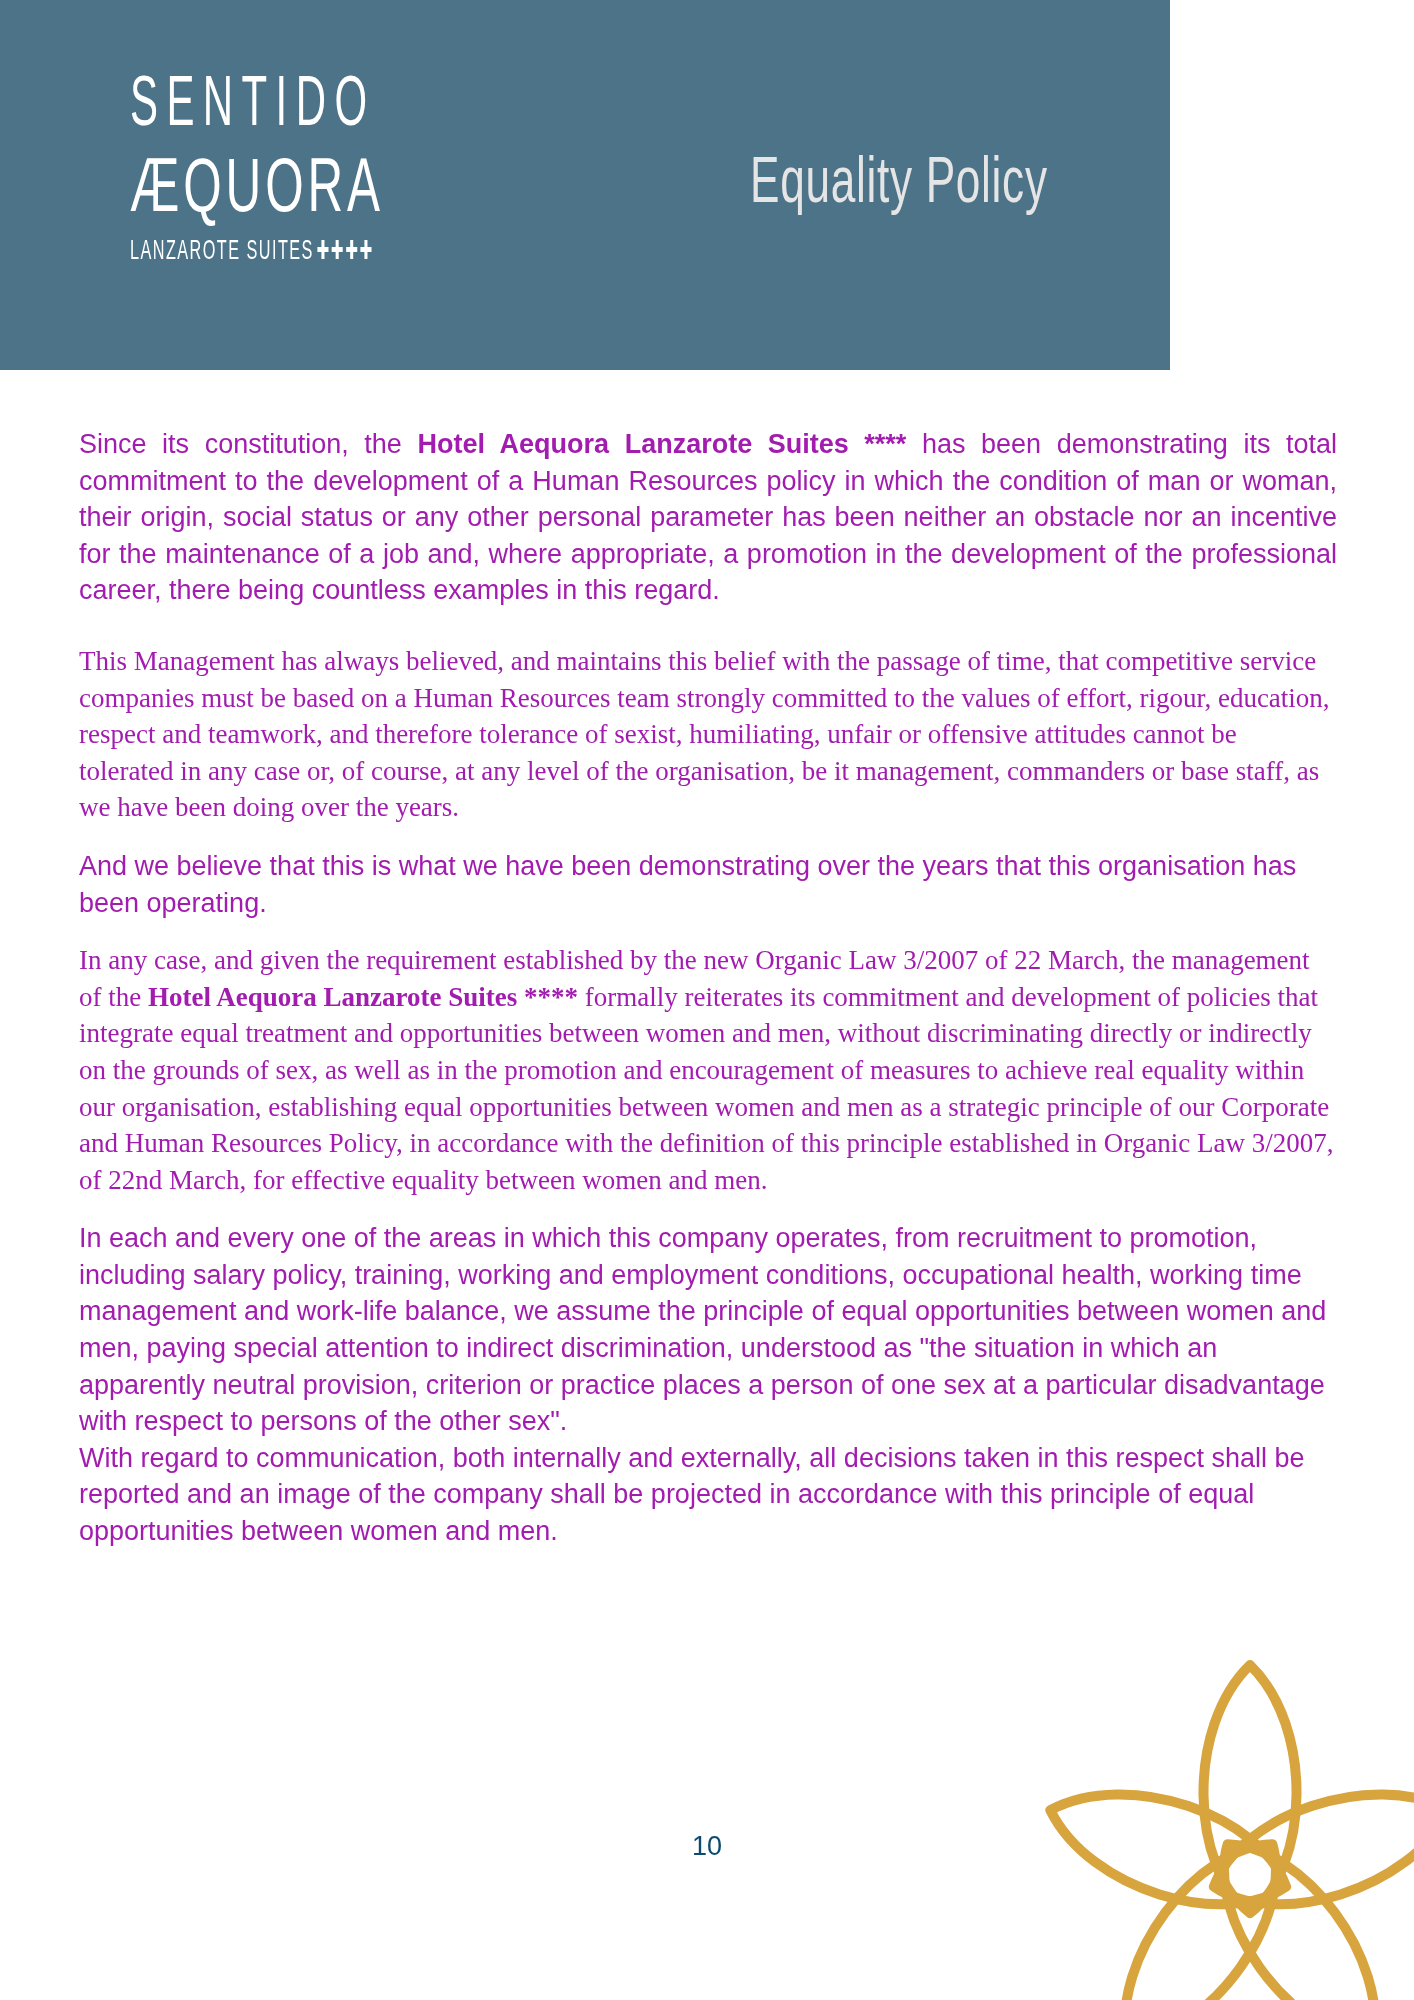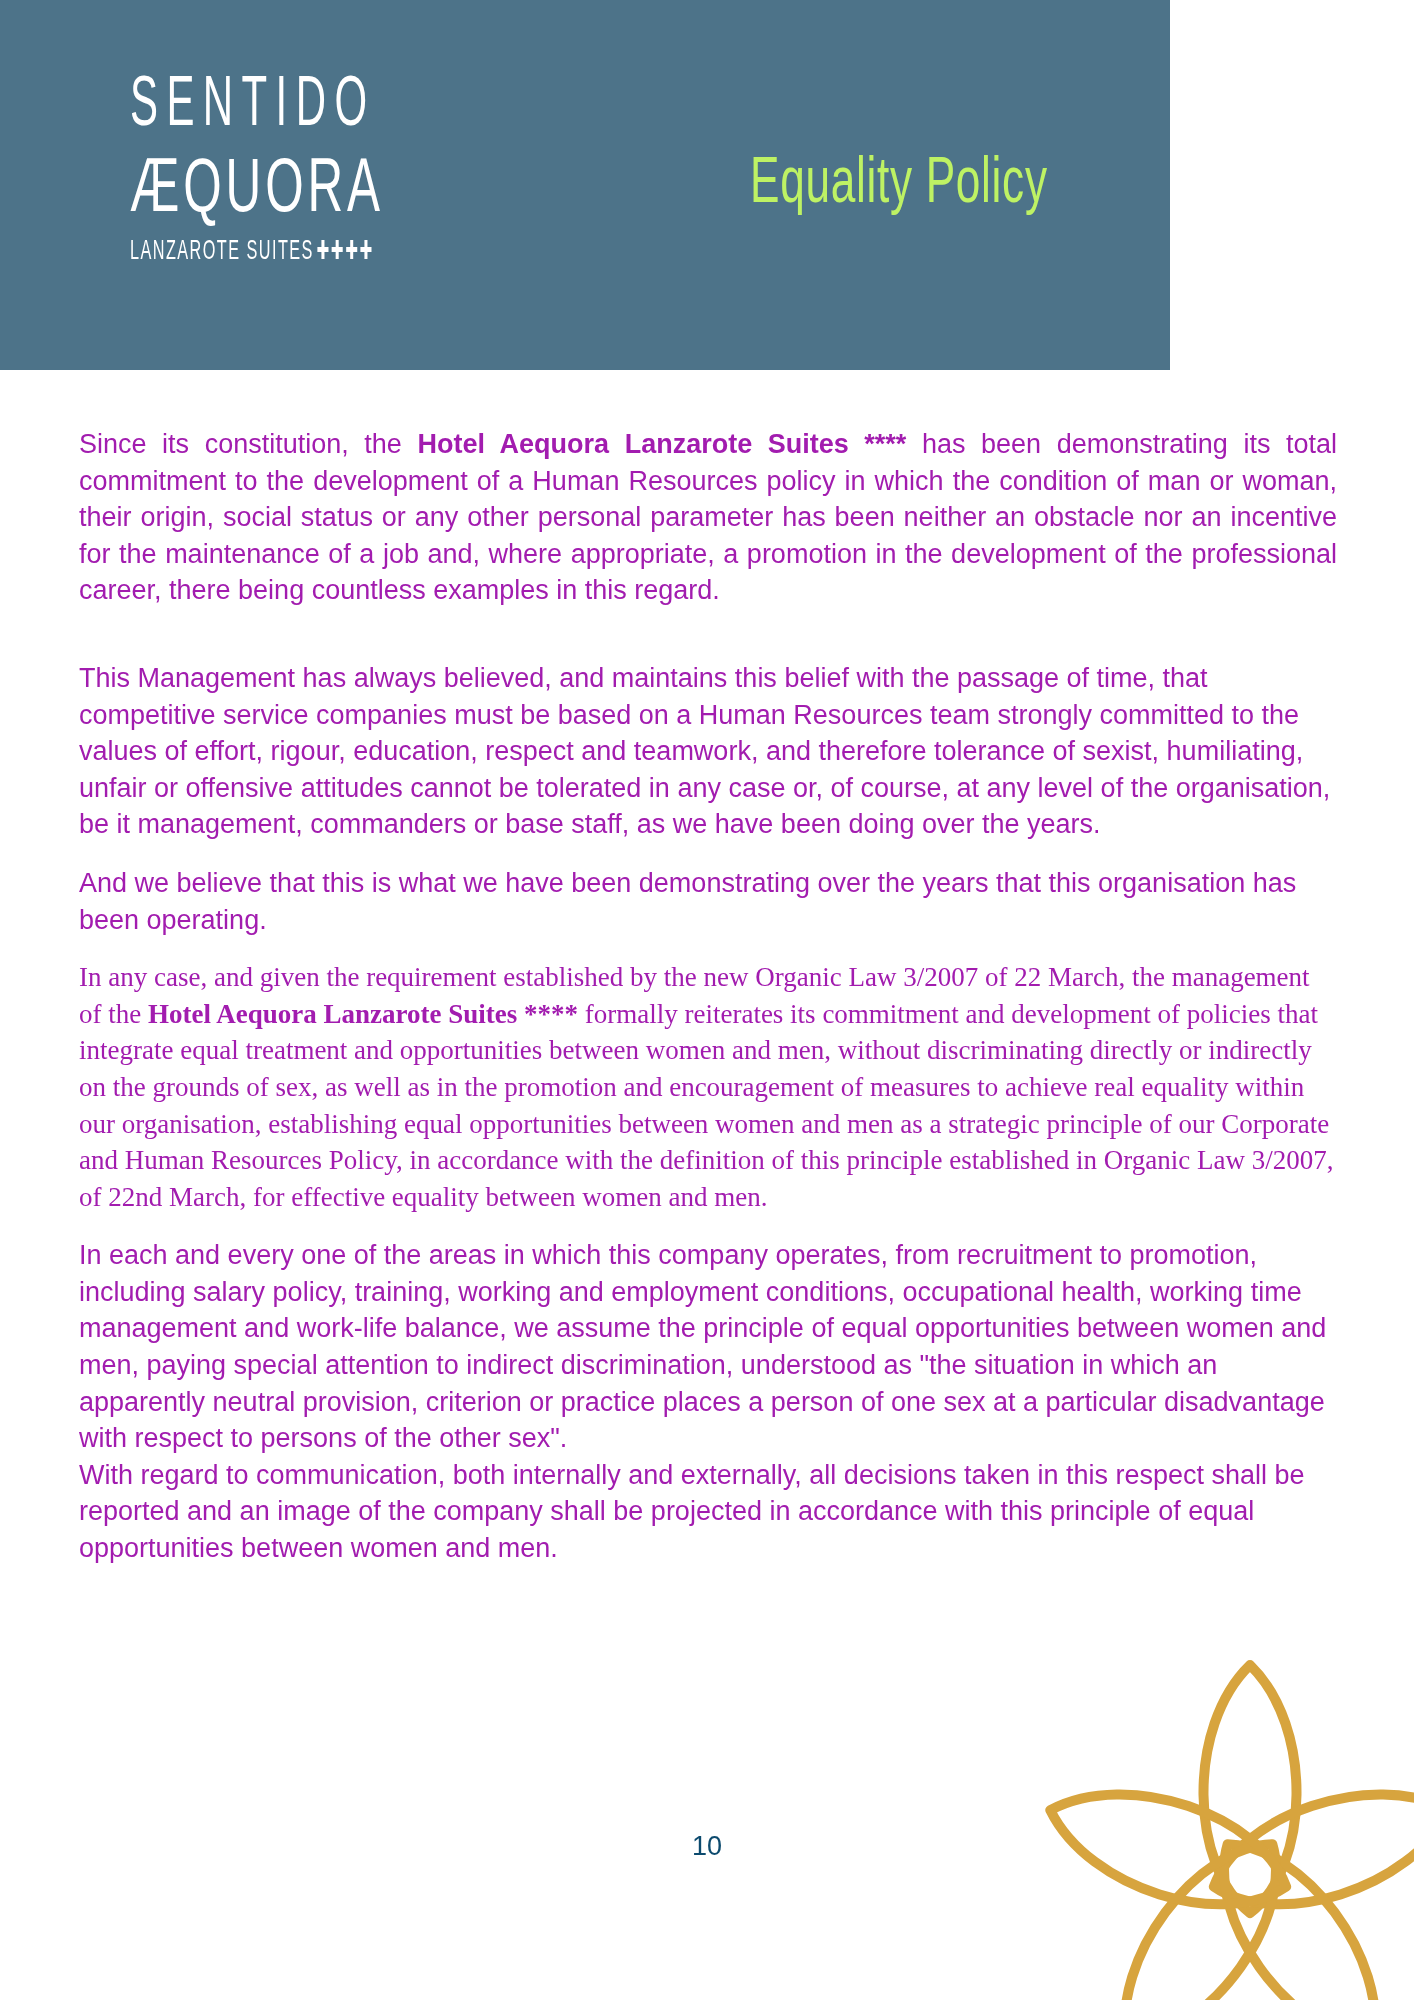--- a/index.html
+++ b/index.html
@@ -61,21 +61,21 @@
     padding-left: 5px;
     font-weight: 700;
   }
   .title {
     position: absolute;
     top: 140px;
     left: 599px;
     width: 600px;
     margin: 0;
     text-align: center;
-    color: #bef264;
+    color: #e5e5e5;
     font-size: 65px;
     line-height: 80px;
     font-weight: 400;
   }
   .condense {
     display: inline-block;
     transform: scale(0.68, 1);
     transform-origin: center center;
     letter-spacing: 1px;
     white-space: nowrap;
@@ -90,21 +90,21 @@
     color: #a21caf;
   }
   .para {
     margin: 0;
     font-size: 27px;
     line-height: 36.6px;
     text-align: left;
   }
   .para strong { font-weight: 700; }
   .justify { text-align: justify; }
-  .gap-a { margin-top: 51px; }
+  .gap-a { margin-top: 34px; font-family: Liberation Serif, serif; }
   .gap-b { margin-top: 22px; }
   .gap-c { margin-top: 21px; font-family: Liberation Serif, serif; }
   .gap-d { margin-top: 22px; }
 
   
   .page-number {
     position: absolute;
     top: 1828px;
     left: 0;
     width: 1414px;

